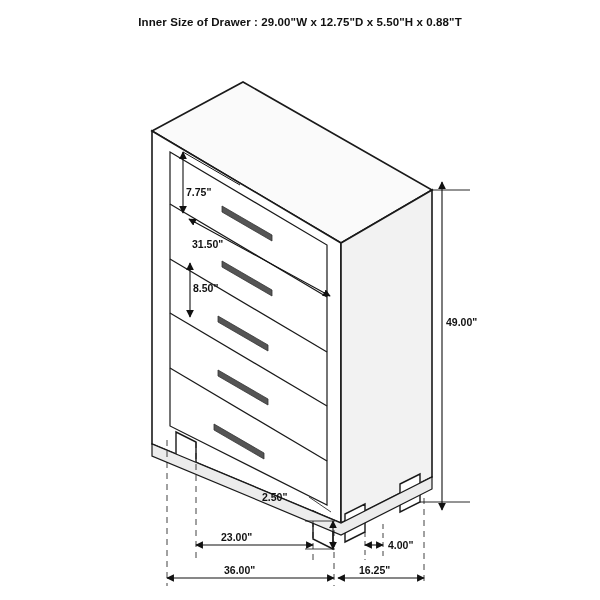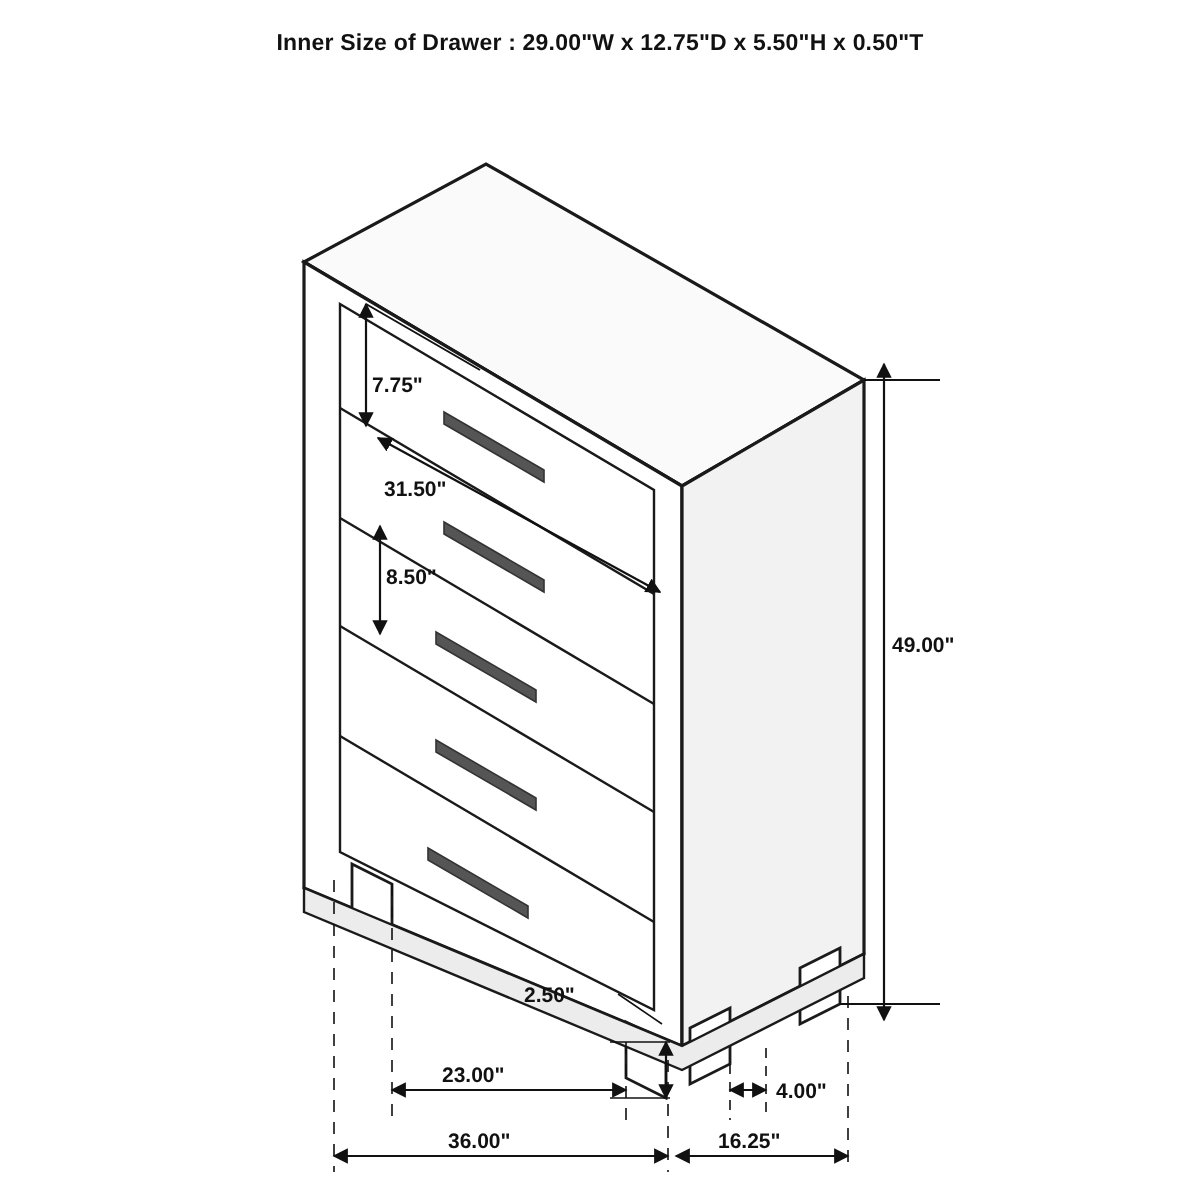--- a/index.html
+++ b/index.html
@@ -29,21 +29,21 @@
     font-size:10.5px;
     font-weight:bold;
     fill:#111;
   }
 </style>
 </head>
 <body>
 
 <div id="stage">
 
-  <div class="title">Inner Size of Drawer : 29.00"W x 12.75"D x 5.50"H x 0.50"T</div>
+  <div class="title">Inner Size of Drawer : 29.00"W x 12.75"D x 5.50"H x 0.88"T</div>
 
   <svg viewBox="0 0 600 600">
     <defs>
       <marker id="arrHead" viewBox="0 0 10 10" refX="9" refY="5" markerWidth="7" markerHeight="7" orient="auto-start-reverse">
         <path d="M 0 0 L 10 5 L 0 10 z" fill="#111111"></path>
       </marker>
     </defs>
 
     <g>
 

